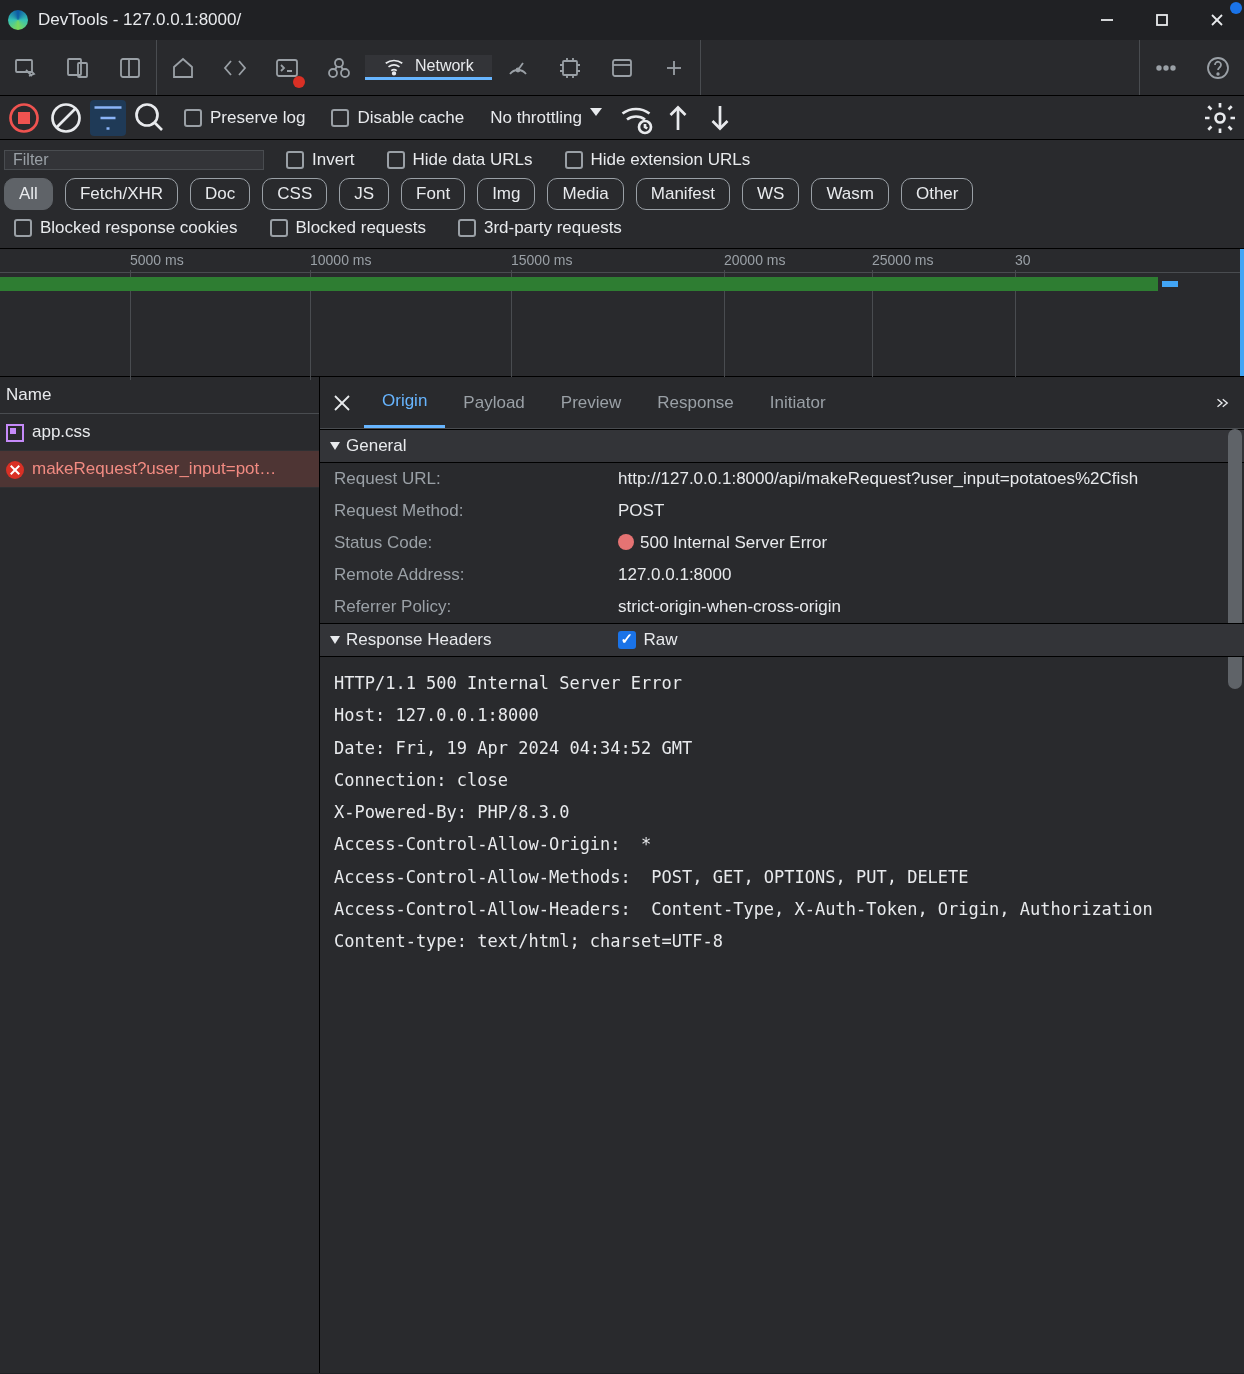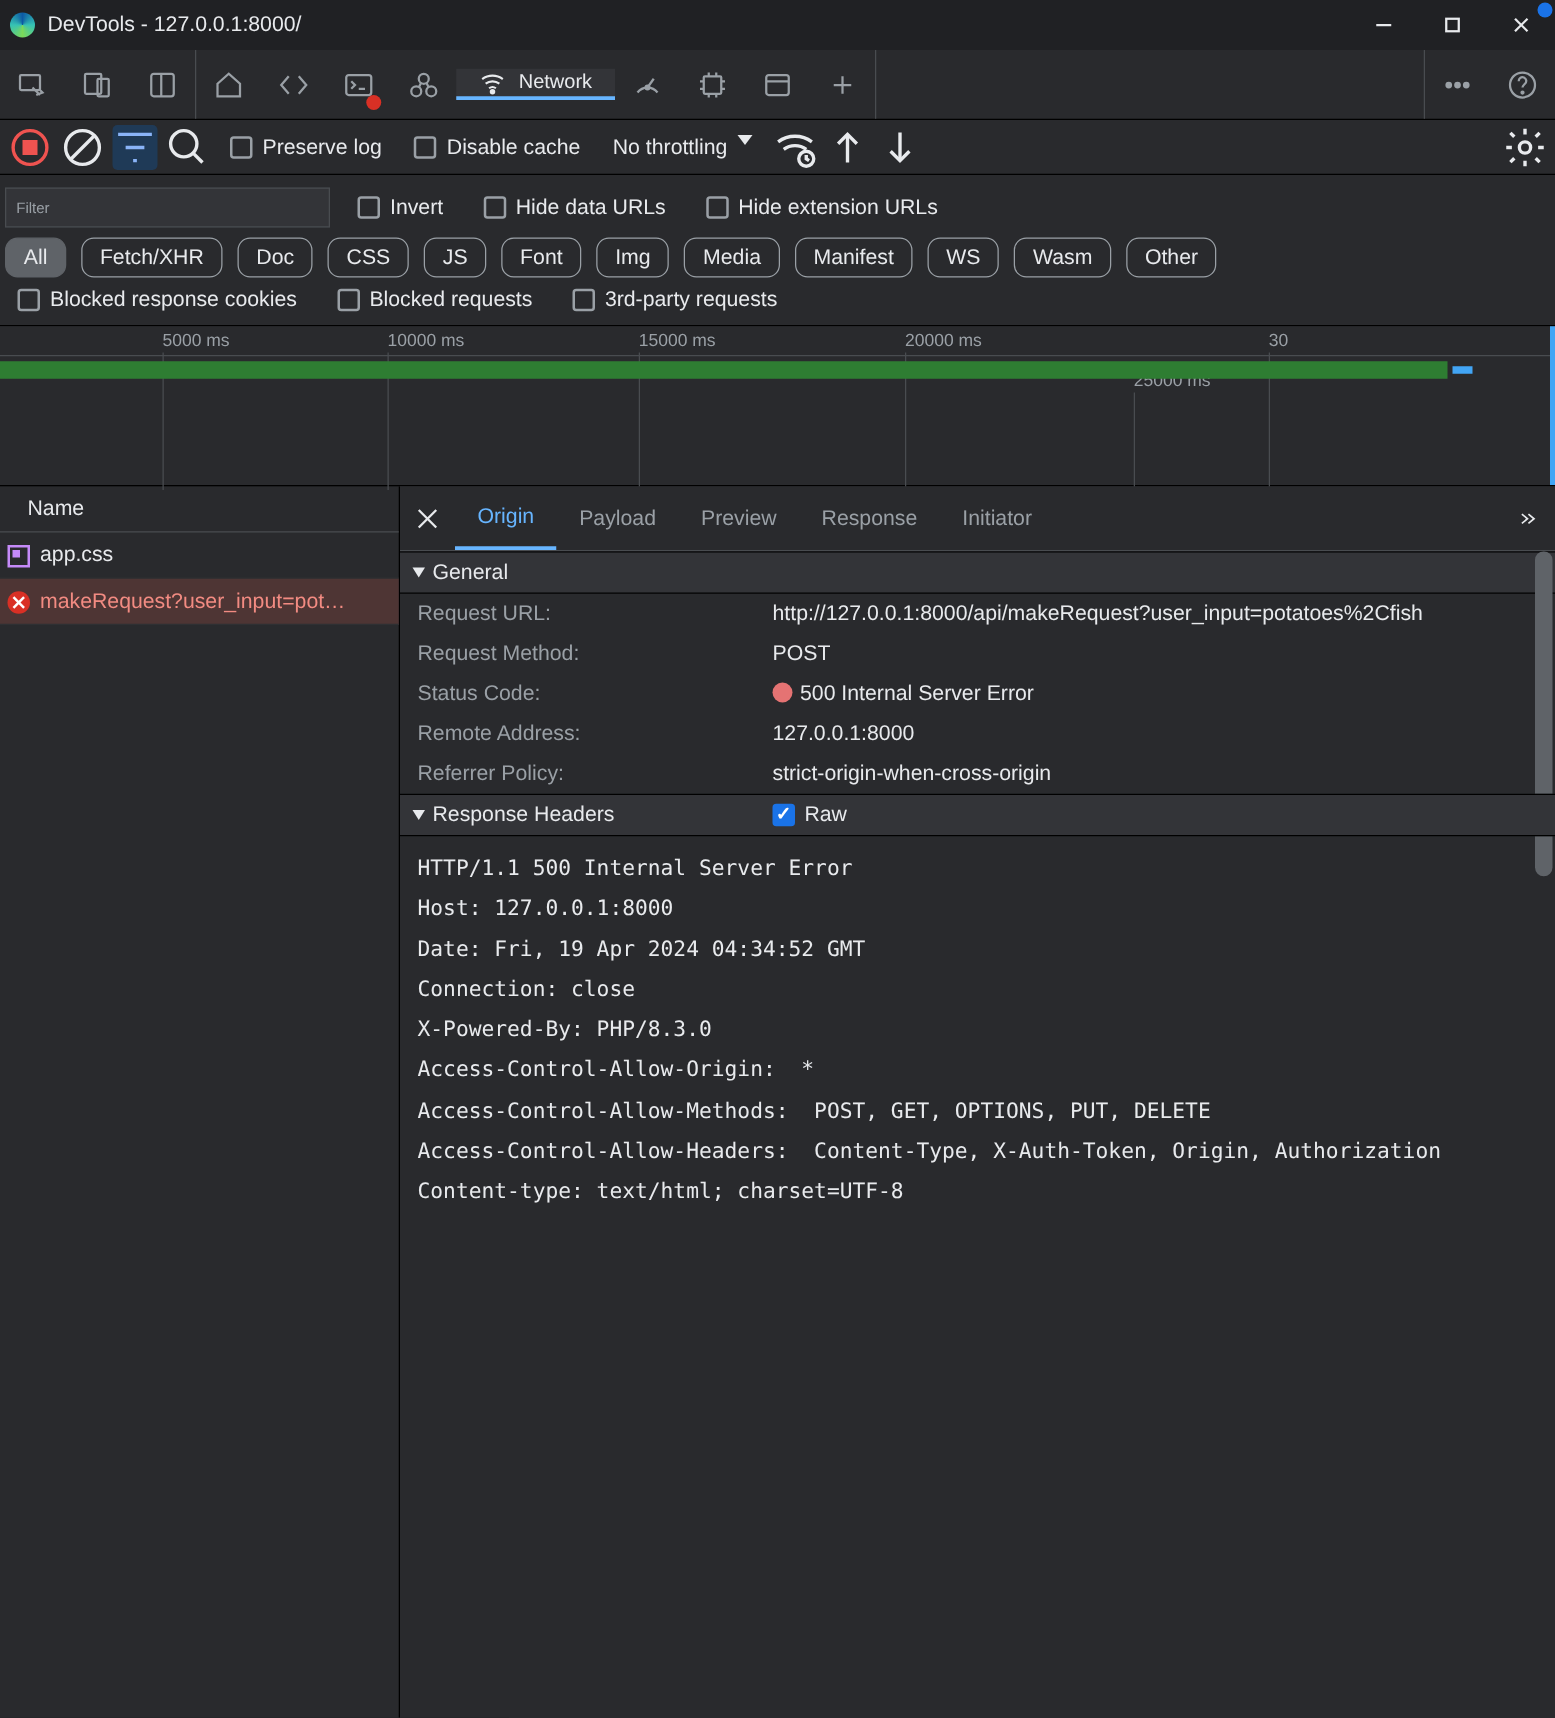--- a/index.html
+++ b/index.html
@@ -42,36 +42,36 @@
   .icon-btn.filter-active{background:#1f3a57;color:#8ab4f8}
   .check{display:flex;align-items:center;gap:8px;padding:0 10px;font-size:17px}
   .checkbox{width:18px;height:18px;border:2px solid var(--text-dim);border-radius:3px;display:inline-block}
   .checkbox.checked{background:var(--blue);border-color:var(--blue);position:relative}
   .checkbox.checked::after{content:"✓";color:#fff;position:absolute;left:1px;top:-3px;font-size:15px;font-weight:bold}
   .throttle{display:flex;align-items:flex-start;gap:8px;padding:0 10px;font-size:17px}
   .caret-down{width:0;height:0;border-left:6px solid transparent;border-right:6px solid transparent;border-top:8px solid var(--text)}
   
   .filter-bar{background:var(--bg1);padding:6px 4px;border-bottom:1px solid #000}
   .filter-row{display:flex;align-items:center;gap:12px;flex-wrap:wrap;padding:4px 0}
-  .filter-input{width:260px;height:32px;background:var(--bg2);border:1px solid var(--border);color:var(--text);padding:0 8px;font-size:12px}
+  .filter-input{width:260px;height:20px;background:var(--bg2);border:1px solid var(--border);color:var(--text);padding:0 8px;font-size:16px}
   .filter-input::placeholder{color:var(--text-dim)}
   .pill{border:1px solid var(--text-dim);border-radius:10px;padding:5px 14px;font-size:17px;color:var(--text)}
   .pill.active{background:#5f6368;border-color:#5f6368}
   
   .timeline{background:var(--bg1);border-bottom:1px solid #000;position:relative;height:128px}
   .ruler{height:24px;display:flex;position:relative;font-size:14px;color:var(--text-dim);border-bottom:1px solid var(--border)}
   .ruler-tick{position:absolute;top:3px}
   .ruler-tick::before{content:"";position:absolute;left:0;top:18px;width:1px;height:110px;background:var(--border)}
   .waterfall-band{position:absolute;top:28px;left:0;right:86px;height:14px;background:linear-gradient(#2e7d32,#2e7d32)}
   .waterfall-band::after{content:"";position:absolute;right:-20px;top:4px;width:16px;height:6px;background:#42a5f5}
   .timeline-right-marker{position:absolute;right:0;top:0;bottom:0;width:4px;background:#42a5f5}
   
   .content{display:flex;height:calc(100% - 40px - 56px - 44px - 110px - 128px);min-height:0}
   .request-list{width:320px;background:var(--bg1);border-right:1px solid #000;display:flex;flex-direction:column}
-  .list-header{padding:8px 22px;font-size:17px;border-bottom:1px solid var(--border)}
+  .list-header{padding:8px 6px;font-size:17px;border-bottom:1px solid var(--border)}
   .list-row{display:flex;align-items:flex-end;gap:8px;padding:8px 6px;font-size:17px;border-bottom:1px solid #2f3033;white-space:nowrap;overflow:hidden;text-overflow:ellipsis}
   .list-row.selected{background:var(--red-bg);color:var(--red)}
   .row-icon{width:18px;height:18px;flex:none}
   .css-icon{border:2px solid #c58af9;position:relative}
   .css-icon::after{content:"";position:absolute;left:2px;top:2px;right:6px;bottom:6px;background:#c58af9}
   .err-icon{width:18px;height:18px;border-radius:50%;background:#d93025;position:relative}
   .err-icon::before,.err-icon::after{content:"";position:absolute;left:8px;top:3px;width:2px;height:12px;background:#fff}
   .err-icon::before{transform:rotate(45deg)}
   .err-icon::after{transform:rotate(-45deg)}
   
@@ -325,21 +325,21 @@
       </label>
   </div>
 </div>
 
 <div class="timeline">
   <div class="ruler" id="ruler">
       <div class="ruler-tick" style="left: 130px;">5000 ms</div>
       <div class="ruler-tick" style="left: 310px;">10000 ms</div>
       <div class="ruler-tick" style="left: 511px;">15000 ms</div>
       <div class="ruler-tick" style="left: 680px; margin-left: 44px;">20000 ms</div>
-      <div class="ruler-tick" style="left: 907px; margin-top: 32px;">25000 ms</div>
+      <div class="ruler-tick" style="left: 872px;">25000 ms</div>
       <div class="ruler-tick" style="left: 1015px;">30</div>
     </div>
   <div class="waterfall-band"></div>
   <div class="timeline-right-marker"></div>
 </div>
 
 <div class="content">
   <div class="request-list">
     <div class="list-header">Name</div>
     <div id="list-rows">

